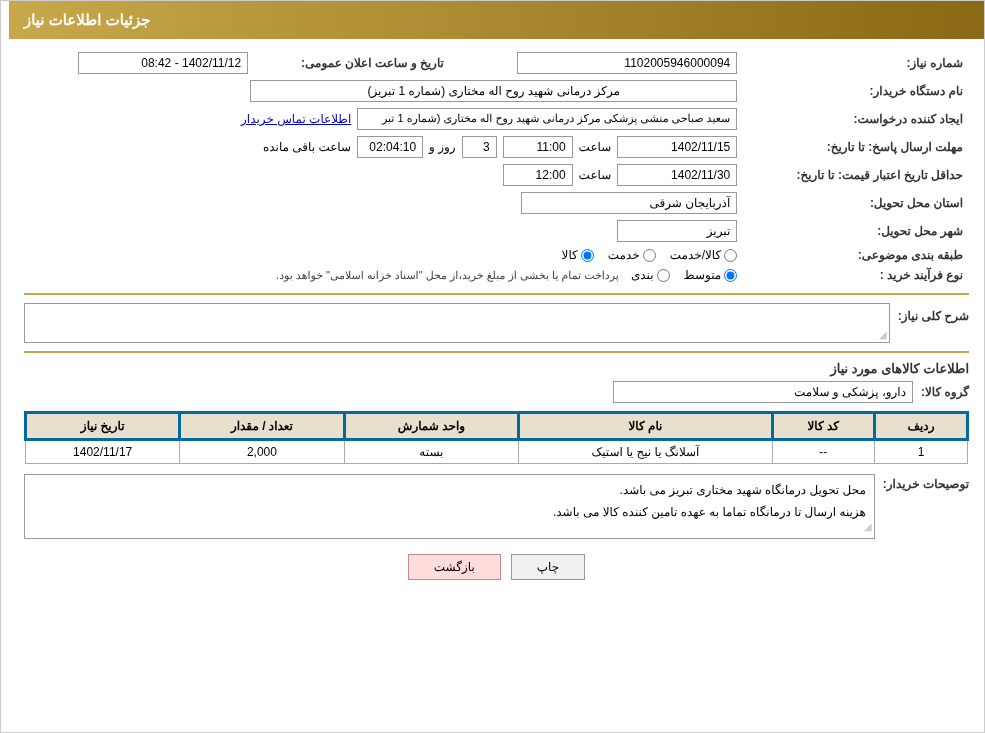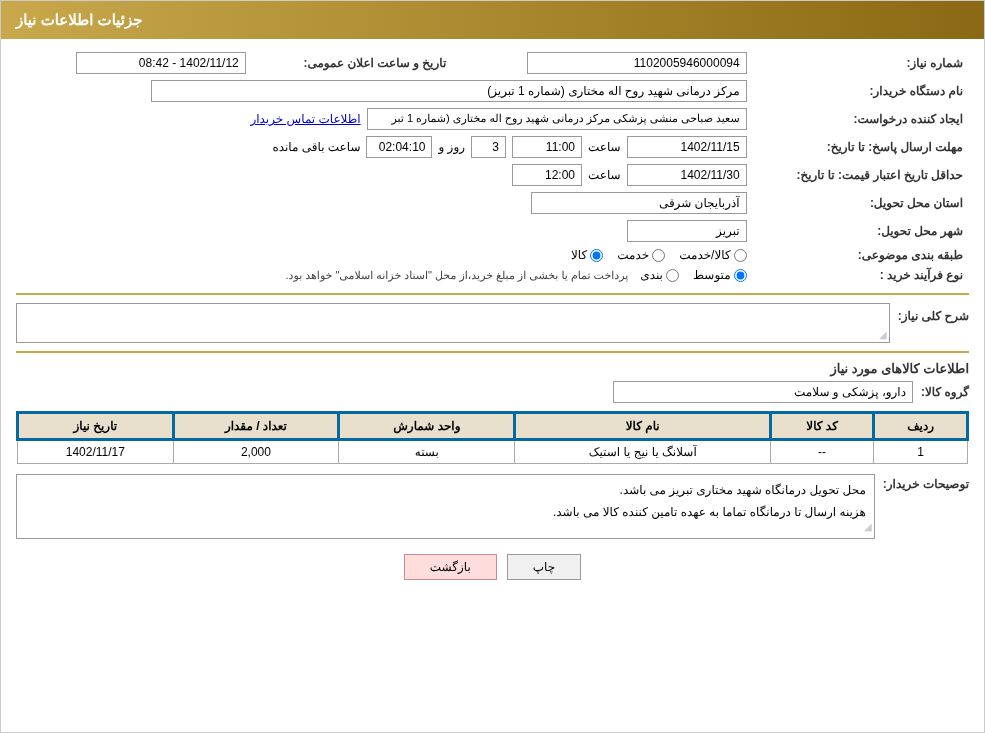--- a/index.html
+++ b/index.html
@@ -7,20 +7,21 @@
       font-family: Tahoma, Arial, sans-serif;
       font-size: 12px;
       background: #f0f0f0;
       direction: rtl;
     }
     .page-wrapper {
       width: 985px;
       min-height: 733px;
       background: #fff;
       border: 1px solid #ccc;
+      padding-left: 8px;
     }
     .header-bar {
       background: linear-gradient(to left, #8B6914, #c8a84b);
       color: #fff;
       text-align: left;
       padding: 10px 15px;
       font-size: 15px;
       font-weight: bold;
     }
     .content {
@@ -149,21 +150,21 @@
         </td>
         <td class="label-cell">تاریخ و ساعت اعلان عمومی:</td>
         <td>
           <span class="value-box" style="width:170px;">1402/11/12 - 08:42</span>
         </td>
       </tr>
 
       <tr>
         <td class="label-cell">نام دستگاه خریدار:</td>
         <td colspan="3">
-          <span class="value-box" style="width:596px;">مرکز درمانی شهید روح اله مختاری (شماره 1 تبریز)</span>
+          <span class="value-box" style="width:487px;text-align:center;">مرکز درمانی شهید روح اله مختاری (شماره 1 تبریز)</span>
         </td>
       </tr>
 
       <tr>
         <td class="label-cell">ایجاد کننده درخواست:</td>
         <td colspan="3">
           <span class="inline-row">
             <span class="value-box" style="width:380px;font-size:11px;">سعید صباحی منشی  پزشکی مرکز درمانی شهید روح اله مختاری (شماره 1 تبر</span>
             <span class="blue-link">اطلاعات تماس خریدار</span>
           </span>

